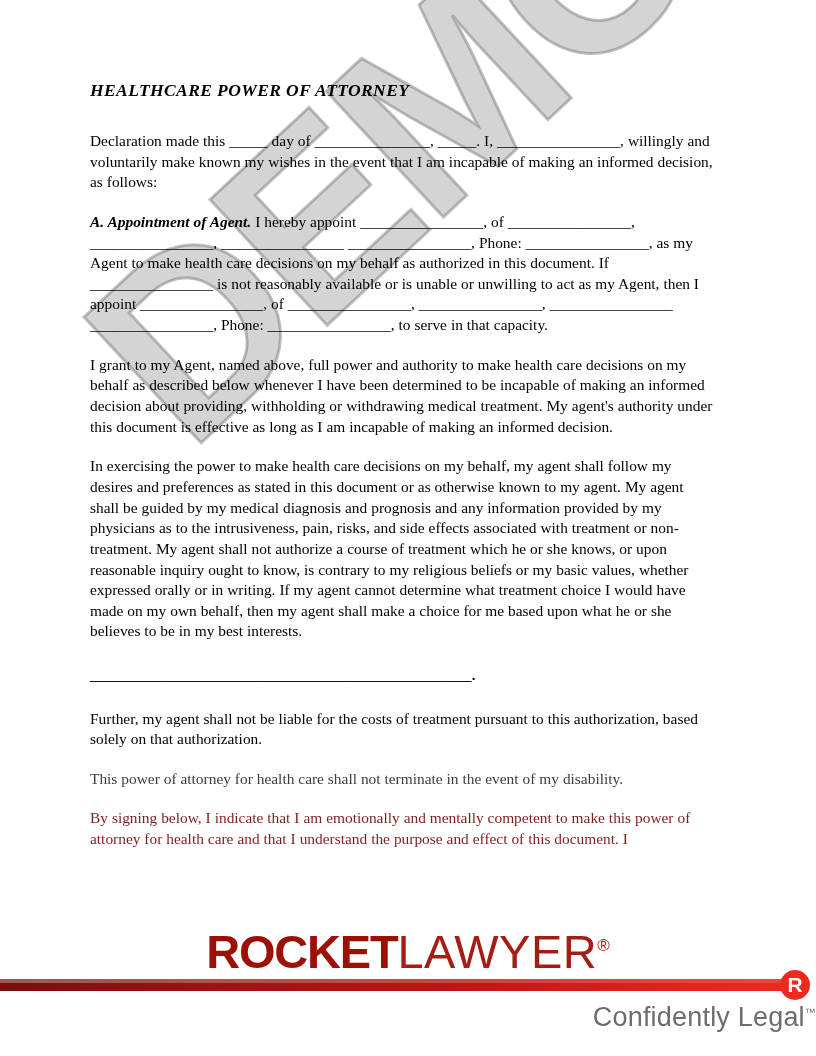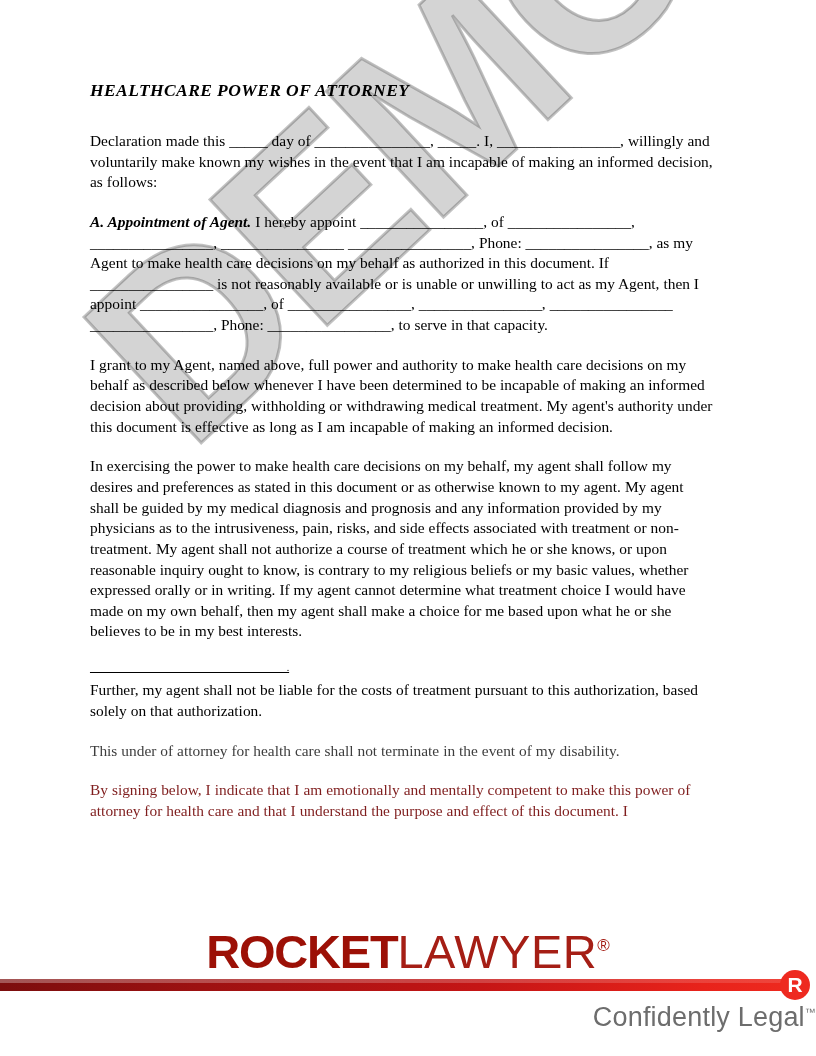--- a/index.html
+++ b/index.html
@@ -50,25 +50,24 @@
   }
 
   .para.tight { margin-bottom: 18px; }
 
   .lead-bold {
     font-weight: bold;
     font-style: italic;
   }
 
   .blank-line-para {
-    font-size: 10px;
+    font-size: 19px;
     line-height: 1.34;
-    margin: 18px 0 6px 0;
+    margin: 18px 0 22px 0;
     letter-spacing: -0.2px;
-    text-decoration: underline;
   }
 
   
   .fade-1 { color: #3d3d3d; }
   .fade-2 { color: #7f1d1d; }
 
   
   .watermark {
     position: absolute;
     left: 0; top: 0;
@@ -228,21 +227,21 @@
 
     <p class="para">I grant to my Agent, named above, full power and authority to make health care decisions on my behalf as described below whenever I have been determined to be incapable of making an informed decision about providing, withholding or withdrawing medical treatment. My agent's authority under this document is effective as long as I am incapable of making an informed decision.</p>
 
     <p class="para">In exercising the power to make health care decisions on my behalf, my agent shall follow my desires and preferences as stated in this document or as otherwise known to my agent. My agent shall be guided by my medical diagnosis and prognosis and any information provided by my physicians as to the intrusiveness, pain, risks, and side effects associated with treatment or non-treatment. My agent shall not authorize a course of treatment which he or she knows, or upon reasonable inquiry ought to know, is contrary to my religious beliefs or my basic values, whether expressed orally or in writing. If my agent cannot determine what treatment choice I would have made on my own behalf, then my agent shall make a choice for me based upon what he or she believes to be in my best interests.</p>
 
 
     <p class="blank-line-para">_________________________________________.</p>
 
     <p class="para">Further, my agent shall not be liable for the costs of treatment pursuant to this authorization, based solely on that authorization.</p>
 
-    <p class="para fade-1">This under of attorney for health care shall not terminate in the event of my disability.</p>
+    <p class="para fade-1">This power of attorney for health care shall not terminate in the event of my disability.</p>
 
     <p class="para fade-2">By signing below, I indicate that I am emotionally and mentally competent to make this power of attorney for health care and that I understand the purpose and effect of this document. I</p>
 
   </div>
 
   <div class="watermark">
     <div class="watermark-fill">DEMO</div>
     <div class="watermark-text">DEMO</div>
   </div>
 

